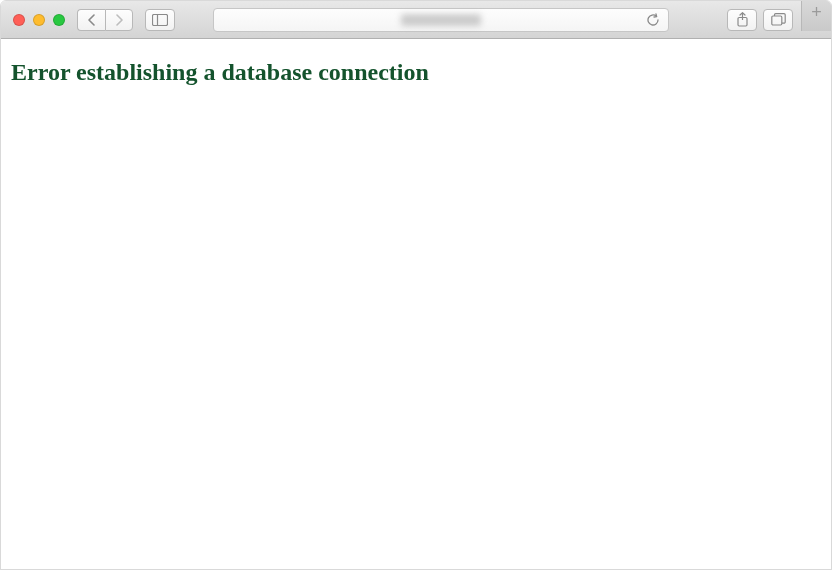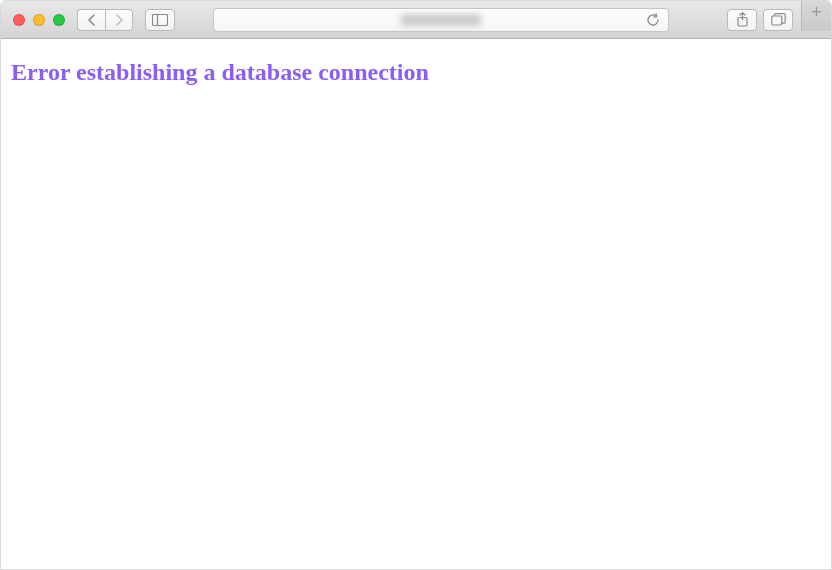--- a/index.html
+++ b/index.html
@@ -98,21 +98,21 @@
     }
     .content {
       padding: 20px 10px;
       background: #fff;
       height: calc(100% - 38px);
     }
     .error-heading {
       font-family: "Times New Roman", Times, serif;
       font-weight: bold;
       font-size: 24px;
-      color: #8b5cf6;
+      color: #14532d;
     }
     svg { display:block; }
   </style>
 </head>
 <body>
 
 <div class="toolbar">
   <div class="traffic-lights">
     <div class="traffic-light tl-red"></div>
     <div class="traffic-light tl-yellow"></div>

